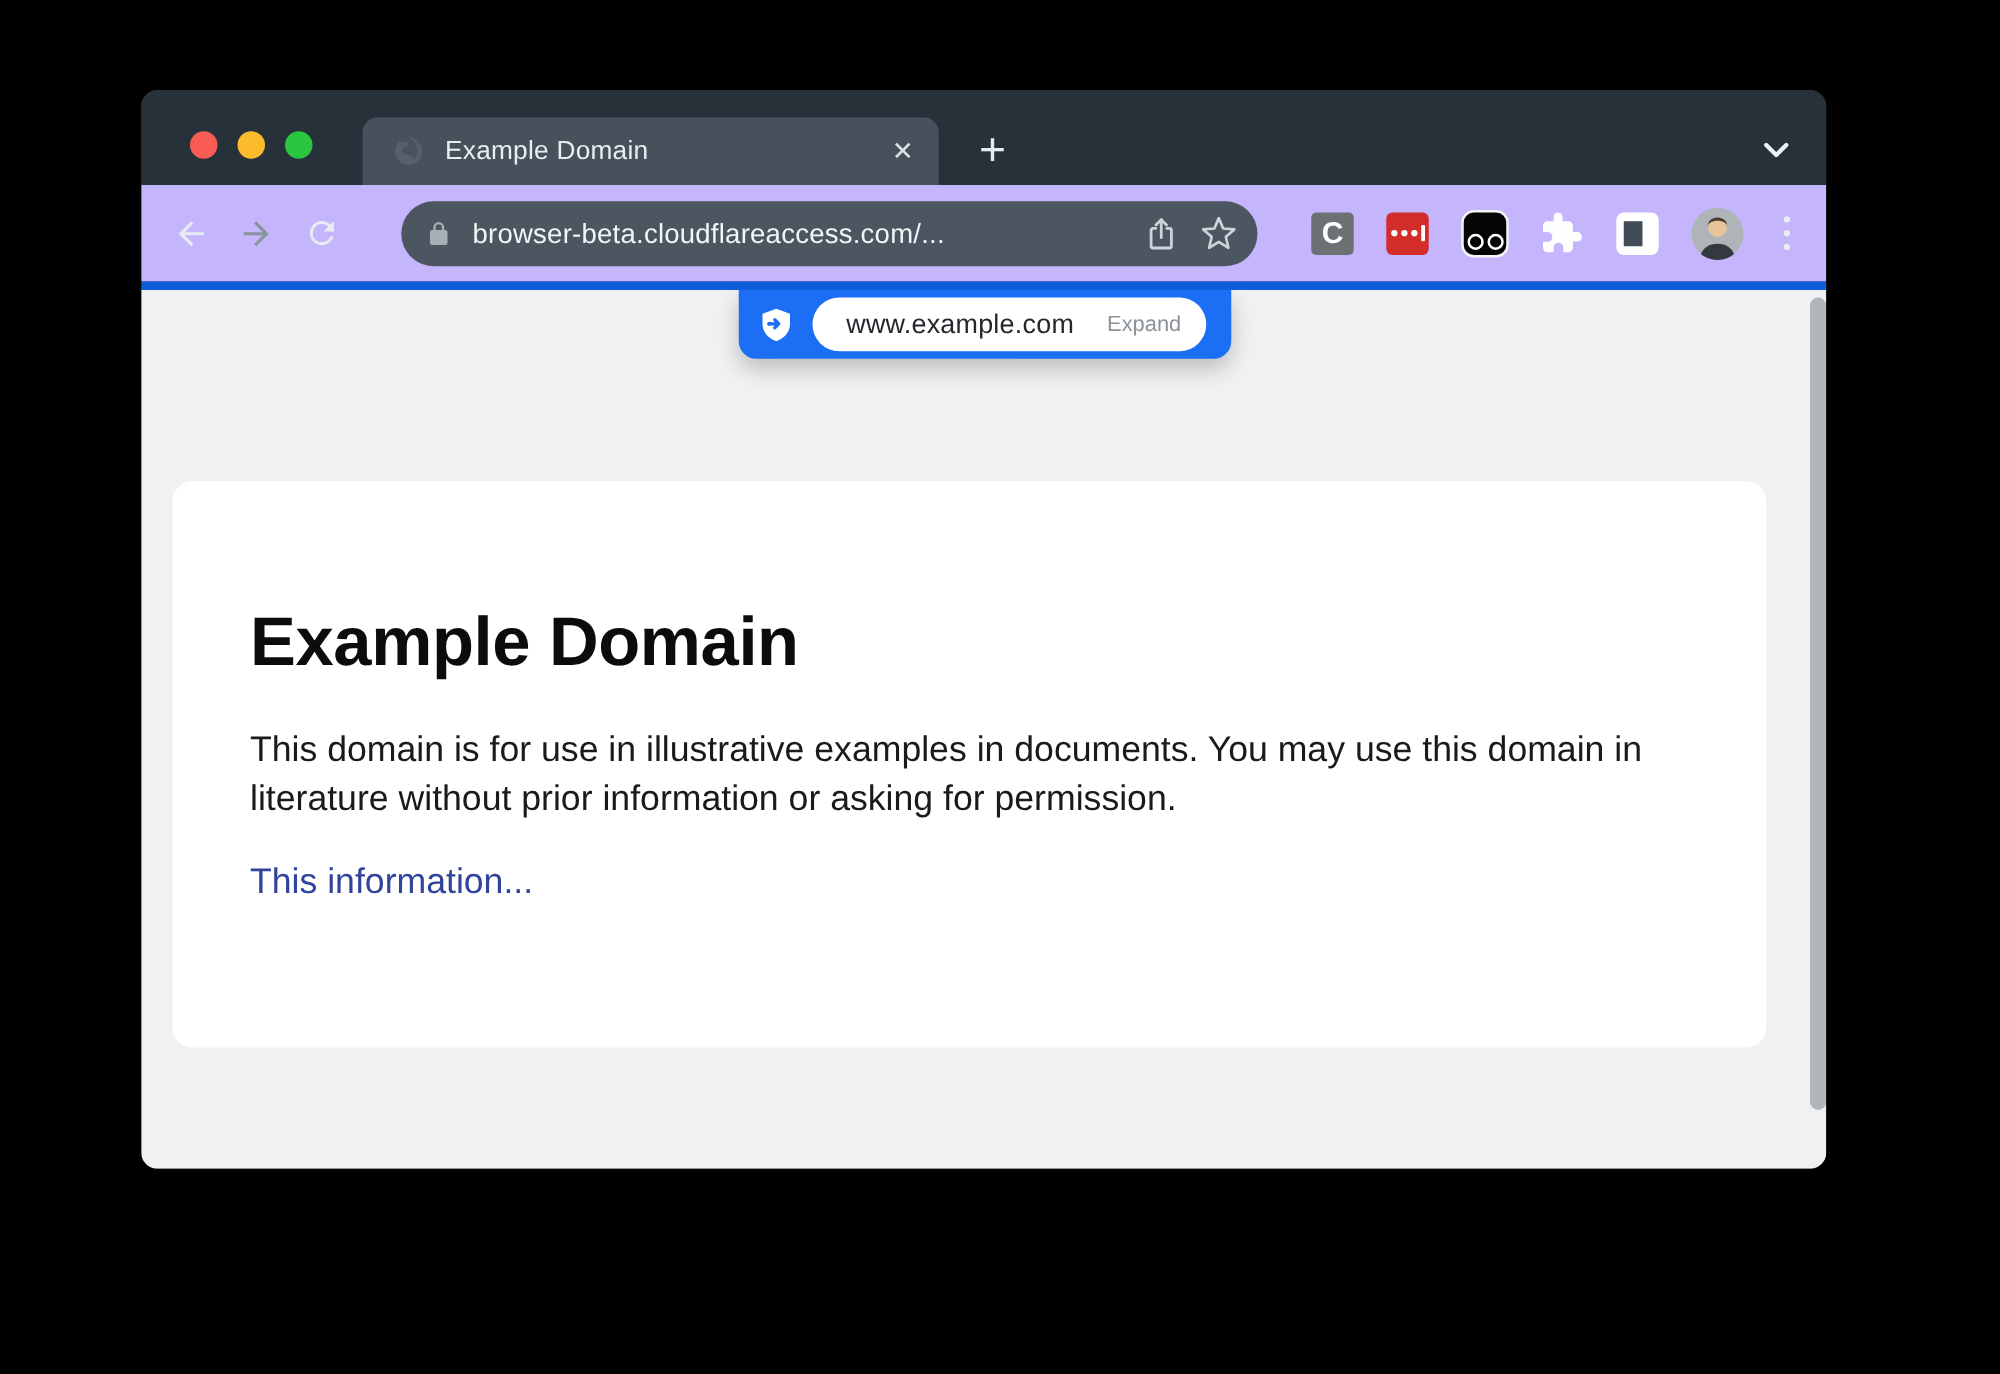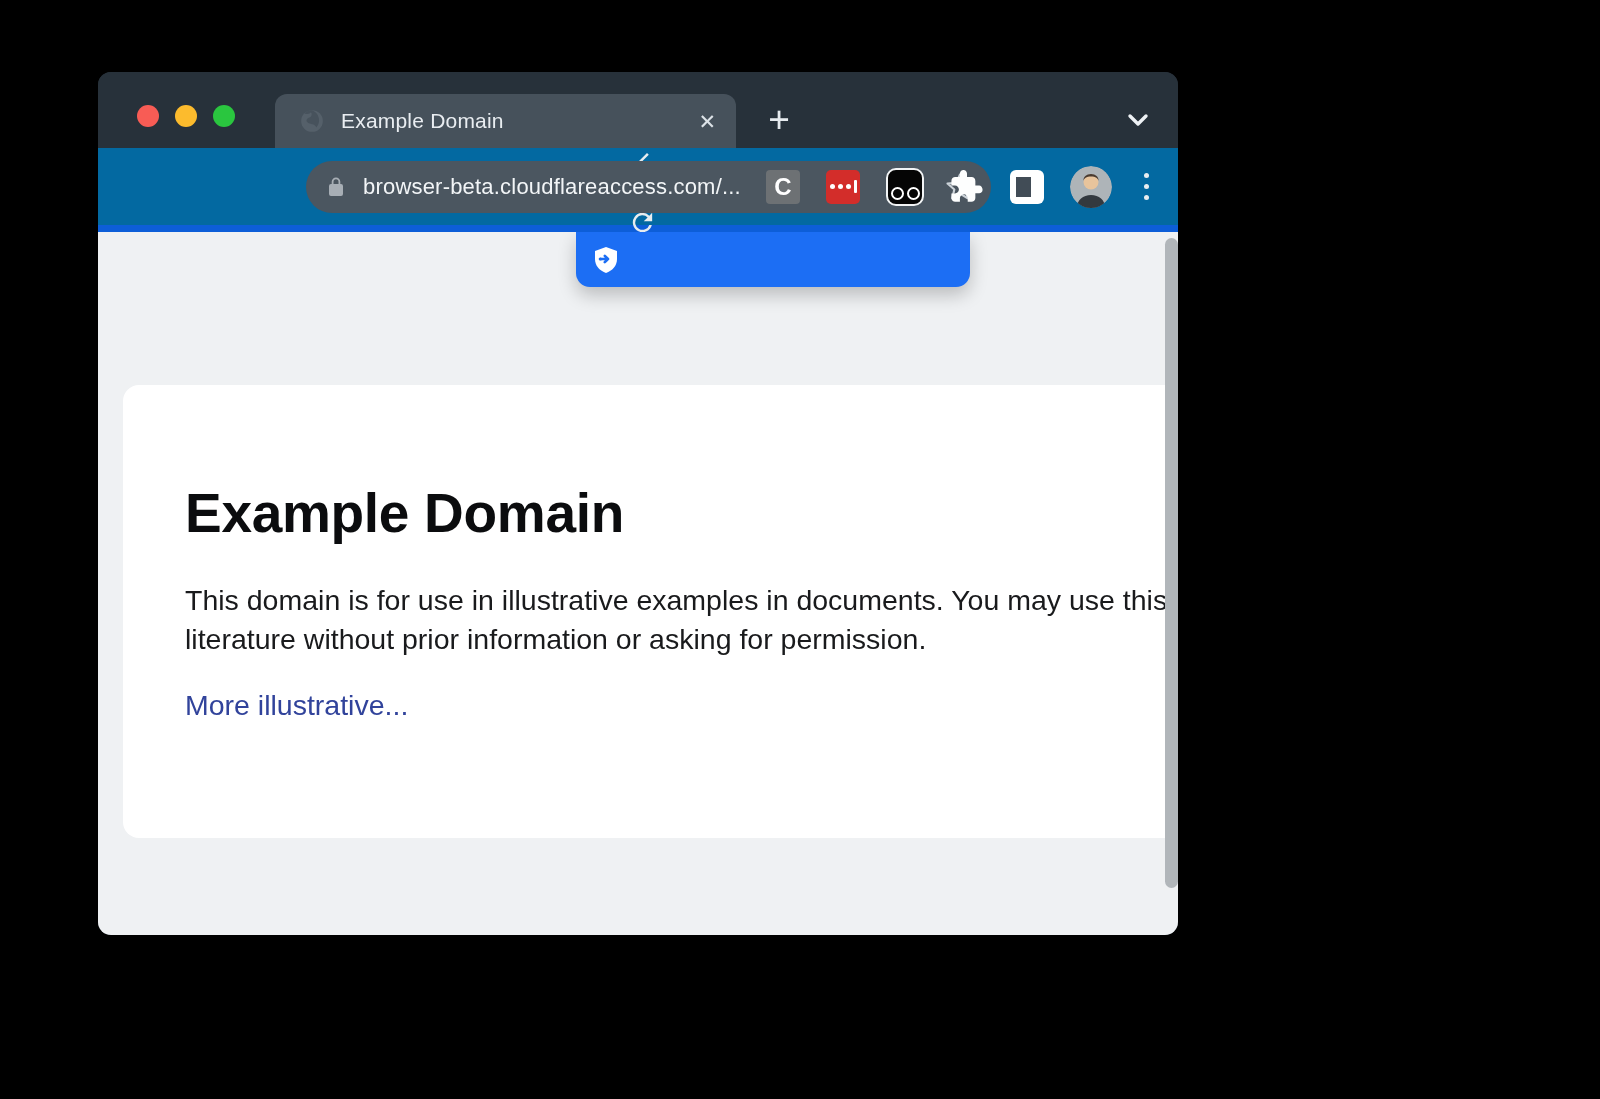--- a/index.html
+++ b/index.html
@@ -1,19 +1,19 @@
 <!DOCTYPE html>
 <html style="--accent-blue: #1c6ef4; --divider-blue: #0d5ed8; --link-blue: #31439b; --traffic-red: #f85c55; --traffic-yellow: #fcbb2d; --traffic-green: #2ac63f; --lastpass-red: #d32d2a; --tab-strip-bg: #27313a; --toolbar-bg: #414c56; --page-bg: #eff1f3;"><head>
 <meta charset="utf-8">
 <style>
   * { margin:0; padding:0; box-sizing:border-box; }
   html,body { width:1600px; height:1099px; background:#000; overflow:hidden;
               font-family:"Liberation Sans","DejaVu Sans",sans-serif; }
 
-  .window { position:absolute; left:98px; top:72px; width:1080px; height:863px;
+  .window { position:absolute; left:113px; top:72px; width:1348px; height:863px;
             border-radius:13px; background:#27313a; overflow:hidden; }
 
   
   .tabstrip { position:relative; height:76px; background:#27313a; }
   .window-controls { position:absolute; left:39px; top:33px; display:flex; gap:16px; }
   .wc-dot { width:22px; height:22px; border-radius:50%; }
   .wc-red    { background:var(--traffic-red,#f85c55); }
   .wc-yellow { background:var(--traffic-yellow,#fcbb2d); }
   .wc-green  { background:var(--traffic-green,#2ac63f); }
 
@@ -25,22 +25,22 @@
                white-space:nowrap; overflow:hidden; }
   .tab-close { font-size:21px; color:#dde3e8; line-height:1; cursor:default; }
 
   .newtab-btn { position:absolute; left:662px; top:30px; width:38px; height:38px;
                 color:#e6ebef; font-size:37px; font-weight:300; text-align:center;
                 line-height:36px; }
   .tab-chevron { position:absolute; right:25px; top:36px; width:30px; height:24px;
                  color:#eef2f5; }
 
   
-  .toolbar { position:relative; height:77px; background:#0369a1;
-             display:flex; align-items:center;flex-direction:column; }
+  .toolbar { position:relative; height:77px; background:#c4b5fd;
+             display:flex; align-items:center; }
   .nav-btn { width:44px; height:44px; display:flex; align-items:center;
              justify-content:center; margin-left:8px; color:#e7ecef; }
   .nav-btn:first-child { margin-left:18px; }
   .nav-btn.dim { color:#8a949d; }
 
   .omnibox { position:absolute; left:208px; top:13px; width:685px; height:52px;
              border-radius:26px; background:#4b5660; display:flex;
              align-items:center; padding:0 16px 0 18px; }
   .lock { width:24px; height:24px; color:#a7aeb5; margin-right:15px; flex:none; }
   .url-text { flex:1; font-size:22px; color:#f2f5f7; letter-spacing:.2px;
@@ -219,24 +219,28 @@
   <div class="content">
 
     <div class="access-badge">
       <span class="shield">
         <svg viewBox="0 0 32 32">
           <path d="M16 3l11 4v8c0 7-4.8 11.7-11 14C9.8 26.7 5 22 5 15V7l11-4z" fill="#fff"></path>
           <path d="M10 15h8m0 0l-3.2-3.2M18 15l-3.2 3.2" stroke="#1c6ef4" stroke-width="2.6" stroke-linecap="round" stroke-linejoin="round" fill="none"></path>
           <circle cx="10.5" cy="15" r="1.6" fill="#1c6ef4"></circle>
         </svg>
       </span>
+      <div class="badge-pill">
+        <span class="badge-domain">www.example.com</span>
+        <span class="badge-expand">Expand</span>
+      </div>
     </div>
 
     <div class="card">
       <h1 class="page-heading">Example Domain</h1>
       <p class="page-para">This domain is for use in illustrative examples in documents. You may use this domain in literature without prior information or asking for permission.</p>
-      <a class="page-link" href="#">More illustrative...</a>
+      <a class="page-link" href="#">This information...</a>
     </div>
 
     <div class="scroll-thumb"></div>
   </div>
 
 </div>
 
 </body></html>

